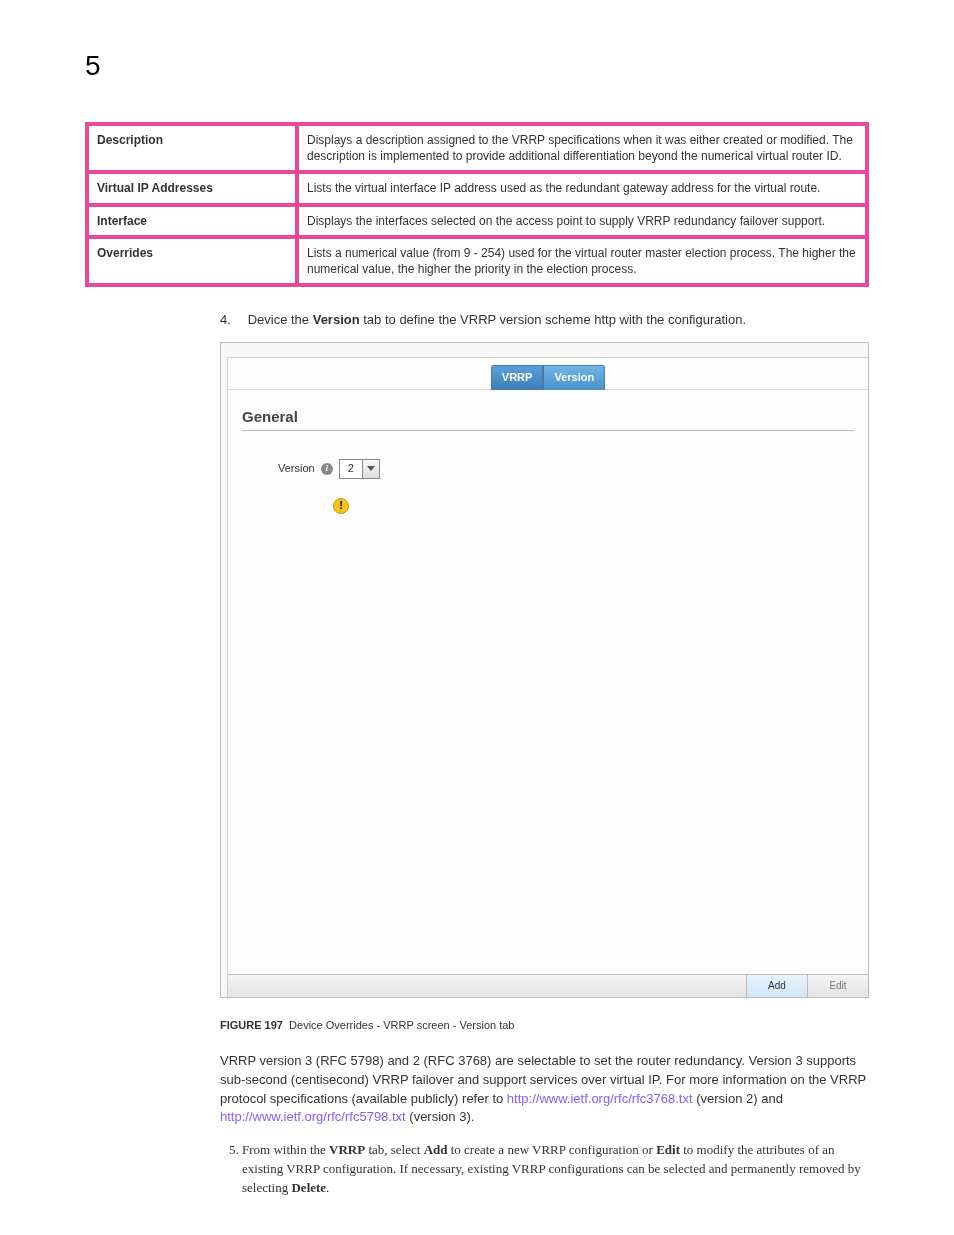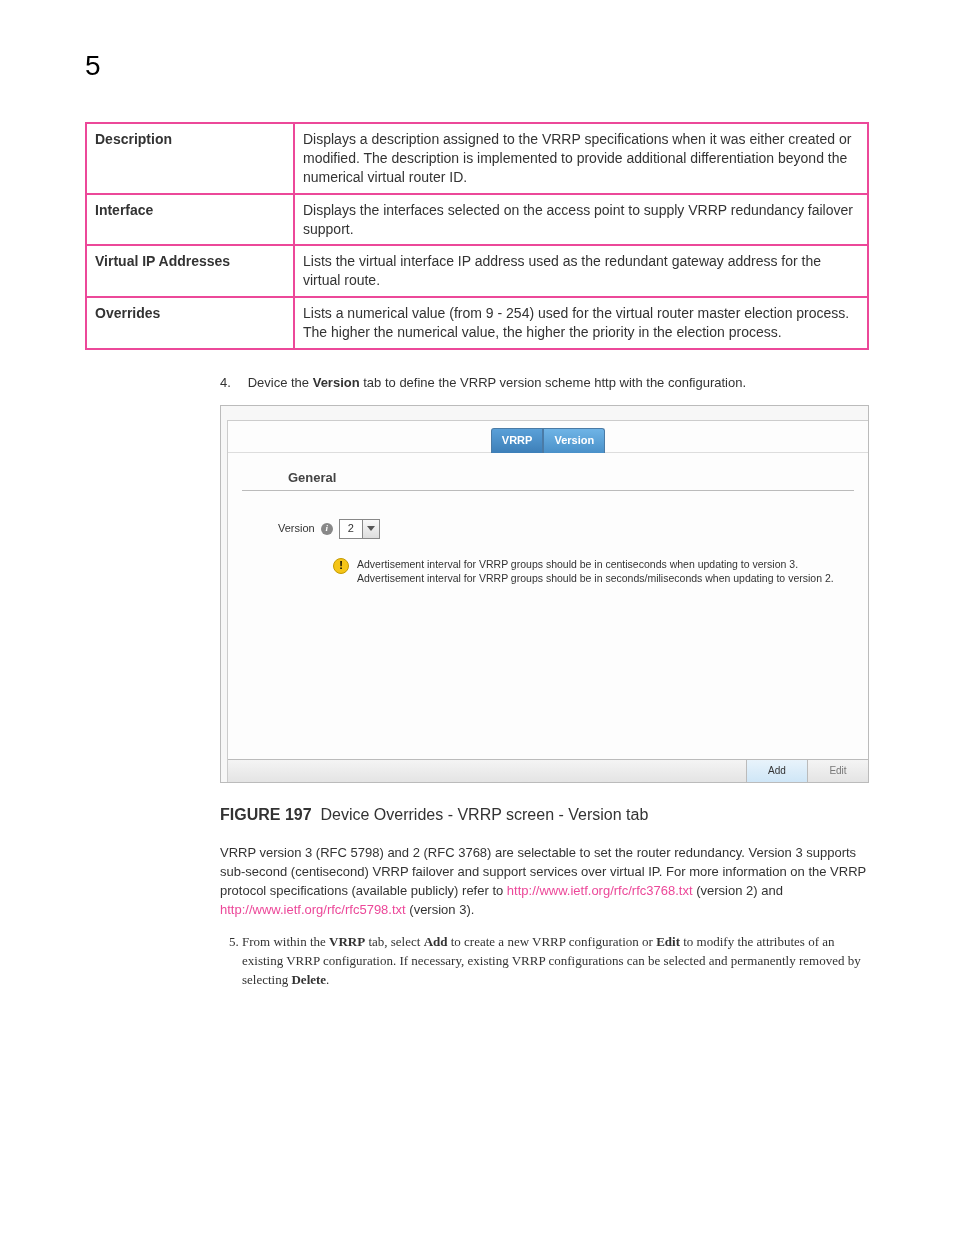--- a/index.html
+++ b/index.html
@@ -19,24 +19,24 @@
     font-weight: normal;
     color: #000;
     margin-bottom: 40px;
   }
   table.definition {
     border-collapse: collapse;
     width: 100%;
     margin-bottom: 24px;
   }
   table.definition td {
-    border: 2px solid #ec4899;
+    border: 4px solid #ec4899;
     padding: 6px 8px;
     vertical-align: top;
-    font-size: 14px;
+    font-size: 12px;
     line-height: 1.35;
   }
   table.definition td.label {
     font-weight: bold;
     width: 190px;
   }
   .body-text {
     margin-left: 135px;
     font-size: 13px;
     line-height: 1.45;
@@ -50,21 +50,21 @@
   }
   .bold { font-weight: bold; }
 
   
   .panel {
     margin-top: 8px;
     margin-bottom: 18px;
     border: 1px solid #bbb;
     background: #f7f7f7;
     position: relative;
-    height: 378px;
+    height: 656px;
     box-sizing: border-box;
     overflow: hidden;
   }
   .panel-inner {
     position: absolute;
     top: 14px; left: 6px; right: 0; bottom: 0;
     border-top: 1px solid #ccc;
     border-left: 1px solid #ccc;
     background: #fdfdfd;
   }
@@ -92,24 +92,23 @@
     border-top-left-radius: 3px;
   }
   .tab.version {
     background: linear-gradient(#6fb4e6, #4a91c9);
     border-top-right-radius: 3px;
   }
   .fieldset-line {
     margin: 16px 14px 0 14px;
   }
   .fieldset-title {
-    font-size: 13px;
+    font-size: 15px;
     font-weight: bold;
     color: #444;
-    margin-left: 46px;
   }
   .fieldset-hr {
     border: none;
     border-top: 1px solid #bbb;
     margin: 2px 0 0 0;
   }
   .version-row {
     margin: 28px 0 0 50px;
     font-size: 11px;
     color: #333;
@@ -194,50 +193,50 @@
     font-size: 10px;
     display: inline-flex;
     align-items: center;
     justify-content: center;
     cursor: pointer;
   }
   .panel-footer .btn.add { background: linear-gradient(#e8f3fb,#cfe6f7); }
   .panel-footer .btn.edit { background: linear-gradient(#f4f4f4,#e4e4e4); color:#777; }
 
   .figure-caption {
-    font-size: 16px;
+    font-size: 11px;
     margin: 20px 0 18px 0;
   }
   .figure-caption .fignum { font-weight: bold; }
 
   .para { margin-bottom: 14px; }
-  a.link { color: #ec4899; text-decoration: none; }
+  a.link { color: #8b5cf6; text-decoration: none; }
 
   ol.steplist { margin: 0; padding-left: 22px; }
   ol.steplist li { margin-bottom: 24px; line-height:1.45;font-family:Liberation Serif, serif; }
 </style>
 </head>
 <body>
 
 <div class="page">
   <div class="chapter-num">5</div>
 
   <table class="definition">
     <tbody>
         <tr>
       <td class="label">Description</td>
       <td>Displays a description assigned to the VRRP specifications when it was either created or modified. The description is implemented to provide additional differentiation beyond the numerical virtual router ID.</td>
     </tr>
     <tr>
+      <td class="label">Virtual IP Addresses</td>
+      <td>Lists the virtual interface IP address used as the redundant gateway address for the virtual route.</td>
+    </tr>
+    <tr>
       <td class="label">Interface</td>
       <td>Displays the interfaces selected on the access point to supply VRRP redundancy failover support.</td>
-    </tr>
-    <tr>
-      <td class="label">Virtual IP Addresses</td>
-      <td>Lists the virtual interface IP address used as the redundant gateway address for the virtual route.</td>
     </tr>
     <tr>
       <td class="label">Overrides</td>
       <td>Lists a numerical value (from 9 - 254) used for the virtual router master election process. The higher the numerical value, the higher the priority in the election process.</td>
     </tr>
   </tbody>
     </table>
 
   <div class="body-text">
     <div class="step">
@@ -260,24 +259,20 @@
           <span>Version</span>
           <span class="info-icon">i</span>
           <span class="dropdown">
             <span class="val">2</span>
             <span class="arrow"></span>
           </span>
         </div>
 
         <div class="warn-row">
           <span class="warn-icon">!</span>
-          <div>
-            <div>Advertisement interval for VRRP groups should be in centiseconds when updating to version 3.</div>
-            <div>Advertisement interval for VRRP groups should be in seconds/miliseconds when updating to version 2.</div>
-          </div>
         </div>
 
         <div class="panel-footer">
           <span class="btn add">Add</span>
           <span class="btn edit">Edit</span>
         </div>
       </div>
     </div>
 
     <div class="figure-caption">

